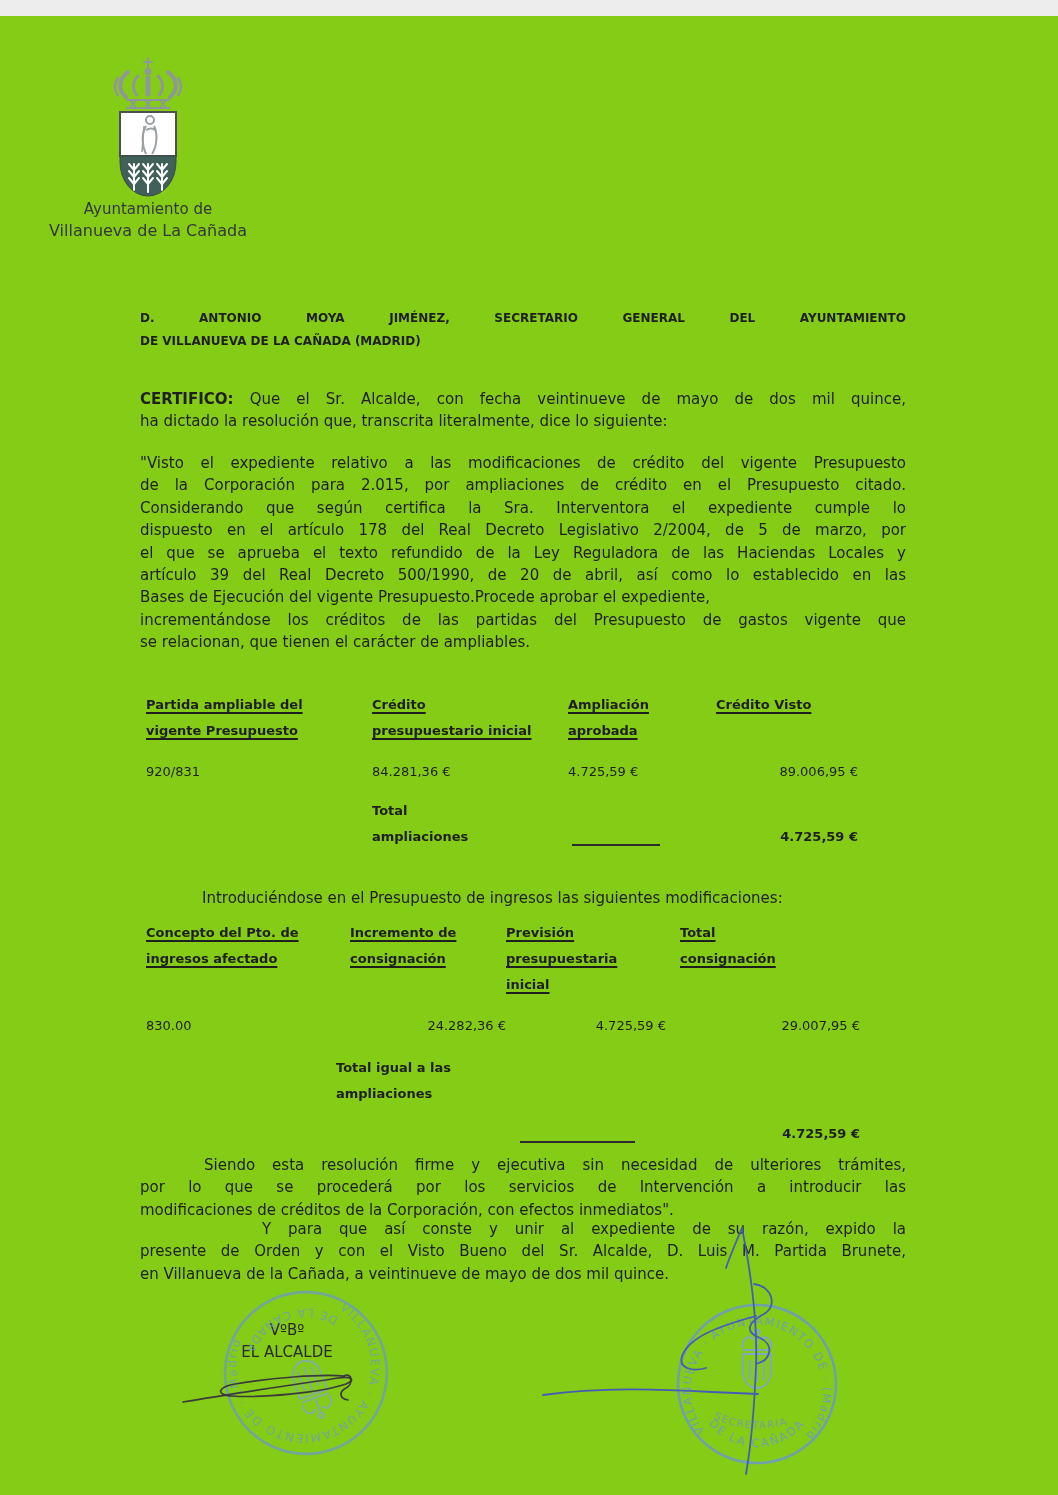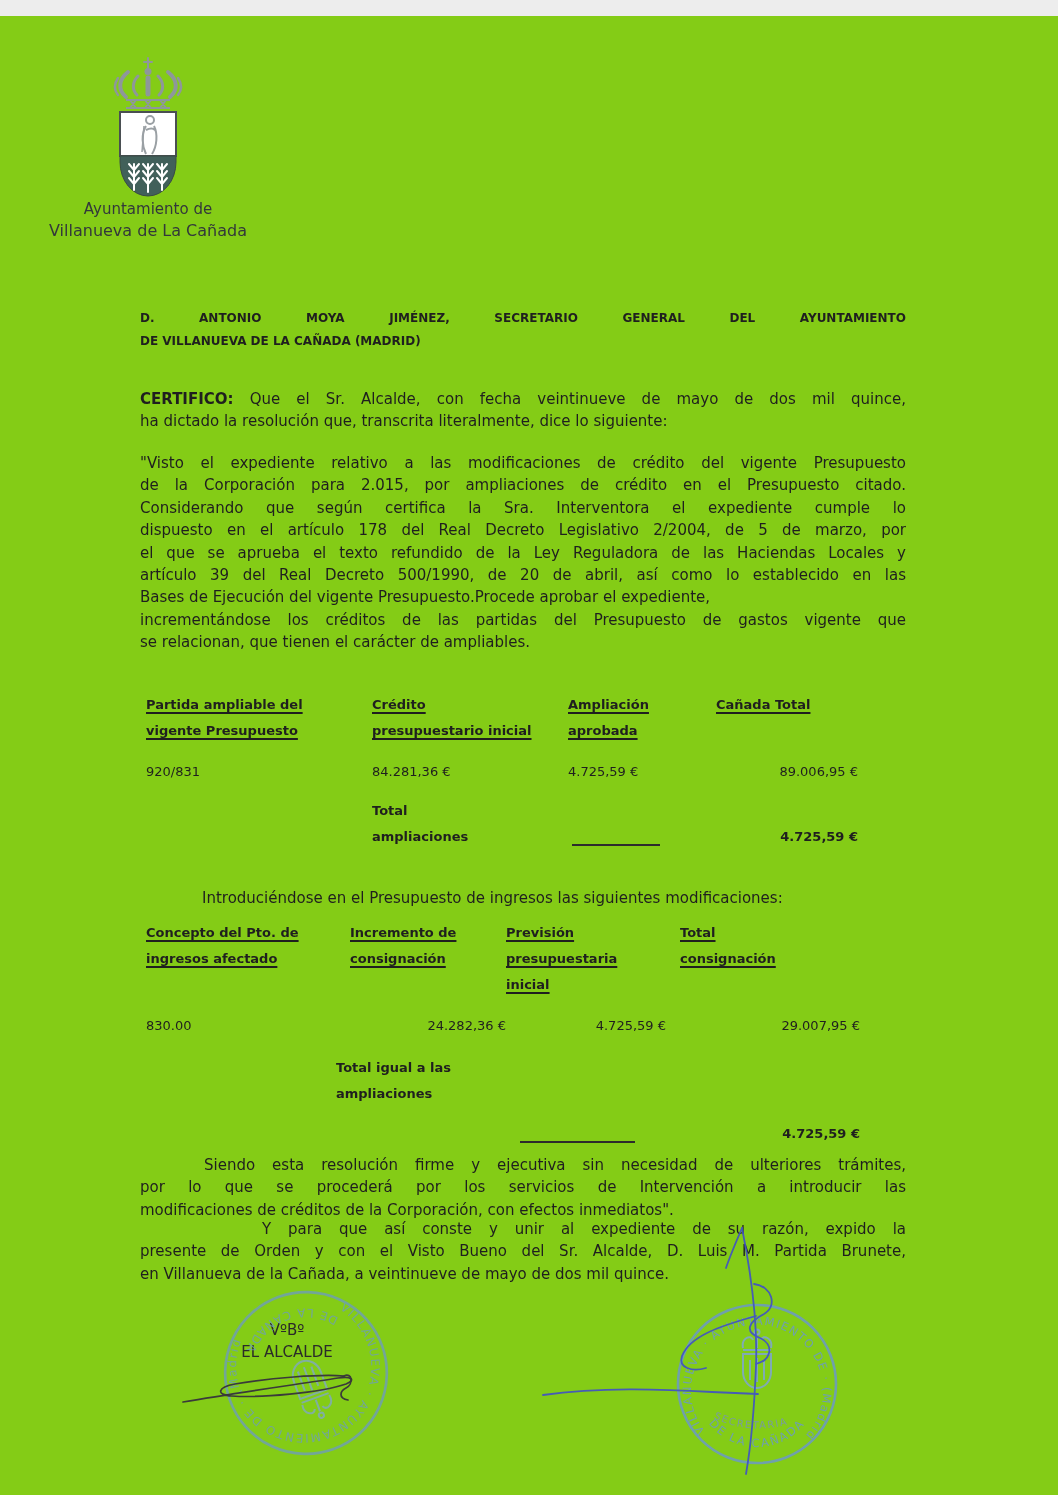--- a/index.html
+++ b/index.html
@@ -93,21 +93,21 @@
     </div>
     <div class="line jl">incrementándose los créditos de las partidas del Presupuesto de gastos vigente que</div>
     <div class="line ll">se relacionan, que tienen el carácter de ampliables.</div>
   </div>
 
   <div class="abs" style="left:146px;top:676px;width:712px;">
     <div class="tbl t1">
       <div class="th" style="width:180px;">Partida ampliable del vigente Presupuesto</div>
       <div class="th" style="width:160px;">Crédito presupuestario inicial</div>
       <div class="th" style="width:112px;">Ampliación aprobada</div>
-      <div class="th">Cañada Total</div>
+      <div class="th">Crédito Visto</div>
     </div>
     <div class="tbl t1 rowgap">
       <div>920/831</div>
       <div>84.281,36 €</div>
       <div>4.725,59 €</div>
       <div class="rt">89.006,95 €</div>
     </div>
     <div class="tbl t1" style="margin-top:13px;">
       <div></div>
       <div class="bold" style="width:130px;">Total ampliaciones</div>

